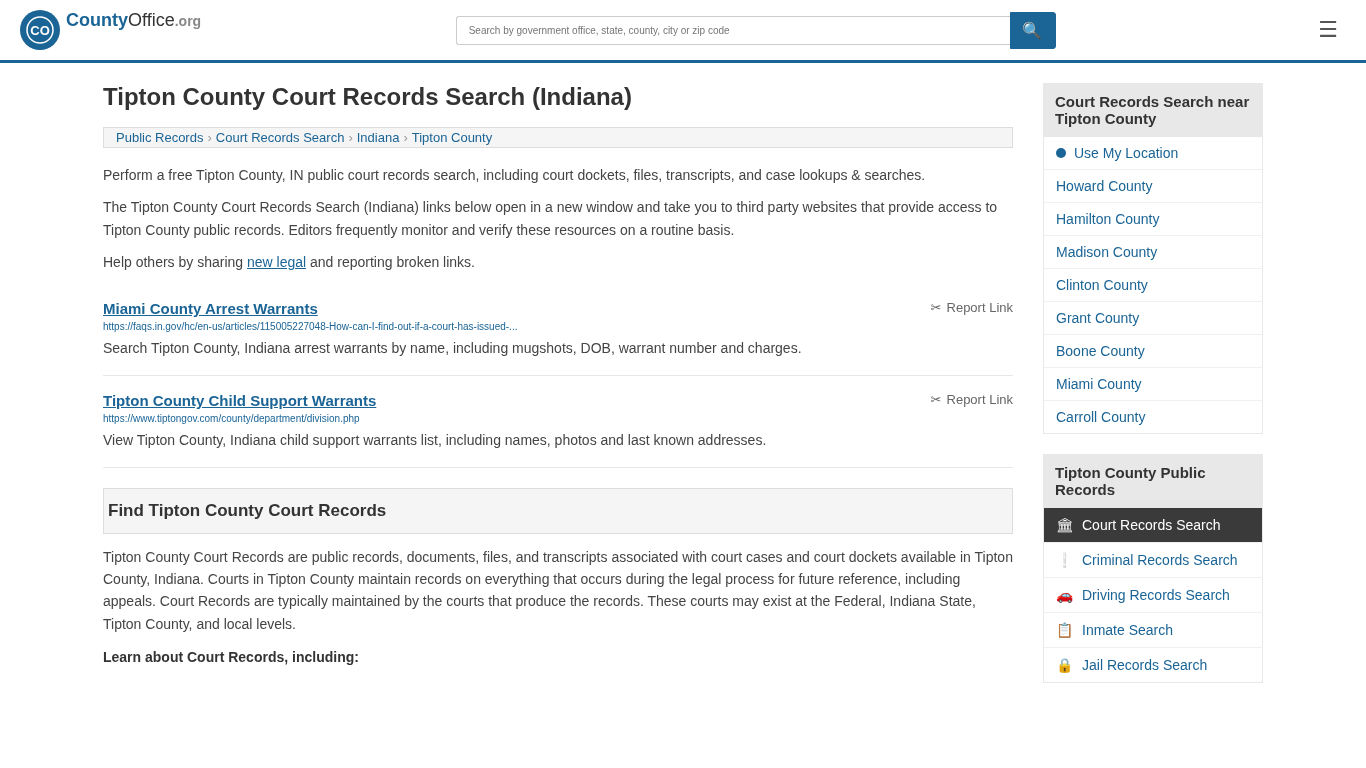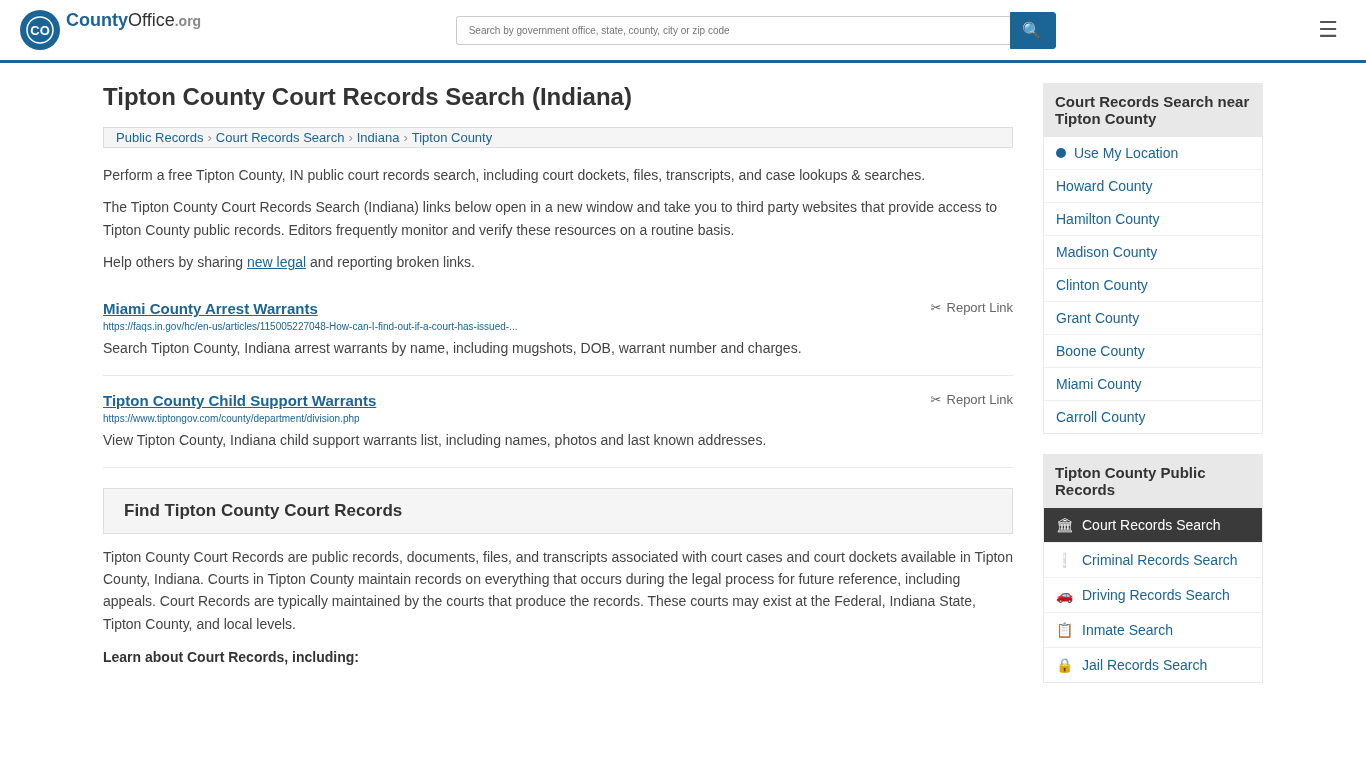--- a/index.html
+++ b/index.html
@@ -157,21 +157,21 @@
     .record-desc {
       font-size: 14px;
       color: #444;
       line-height: 1.5;
     }
 
     
     .section-box {
       background: #f5f5f5;
       border: 1px solid #ddd;
-      padding: 12px 20px;
+      padding: 12px 4px;
       margin: 20px 0 10px 0;
     }
     .section-title {
       font-size: 17px;
       font-weight: bold;
       color: #333;
     }
     .section-body {
       font-size: 14px;
       color: #444;

